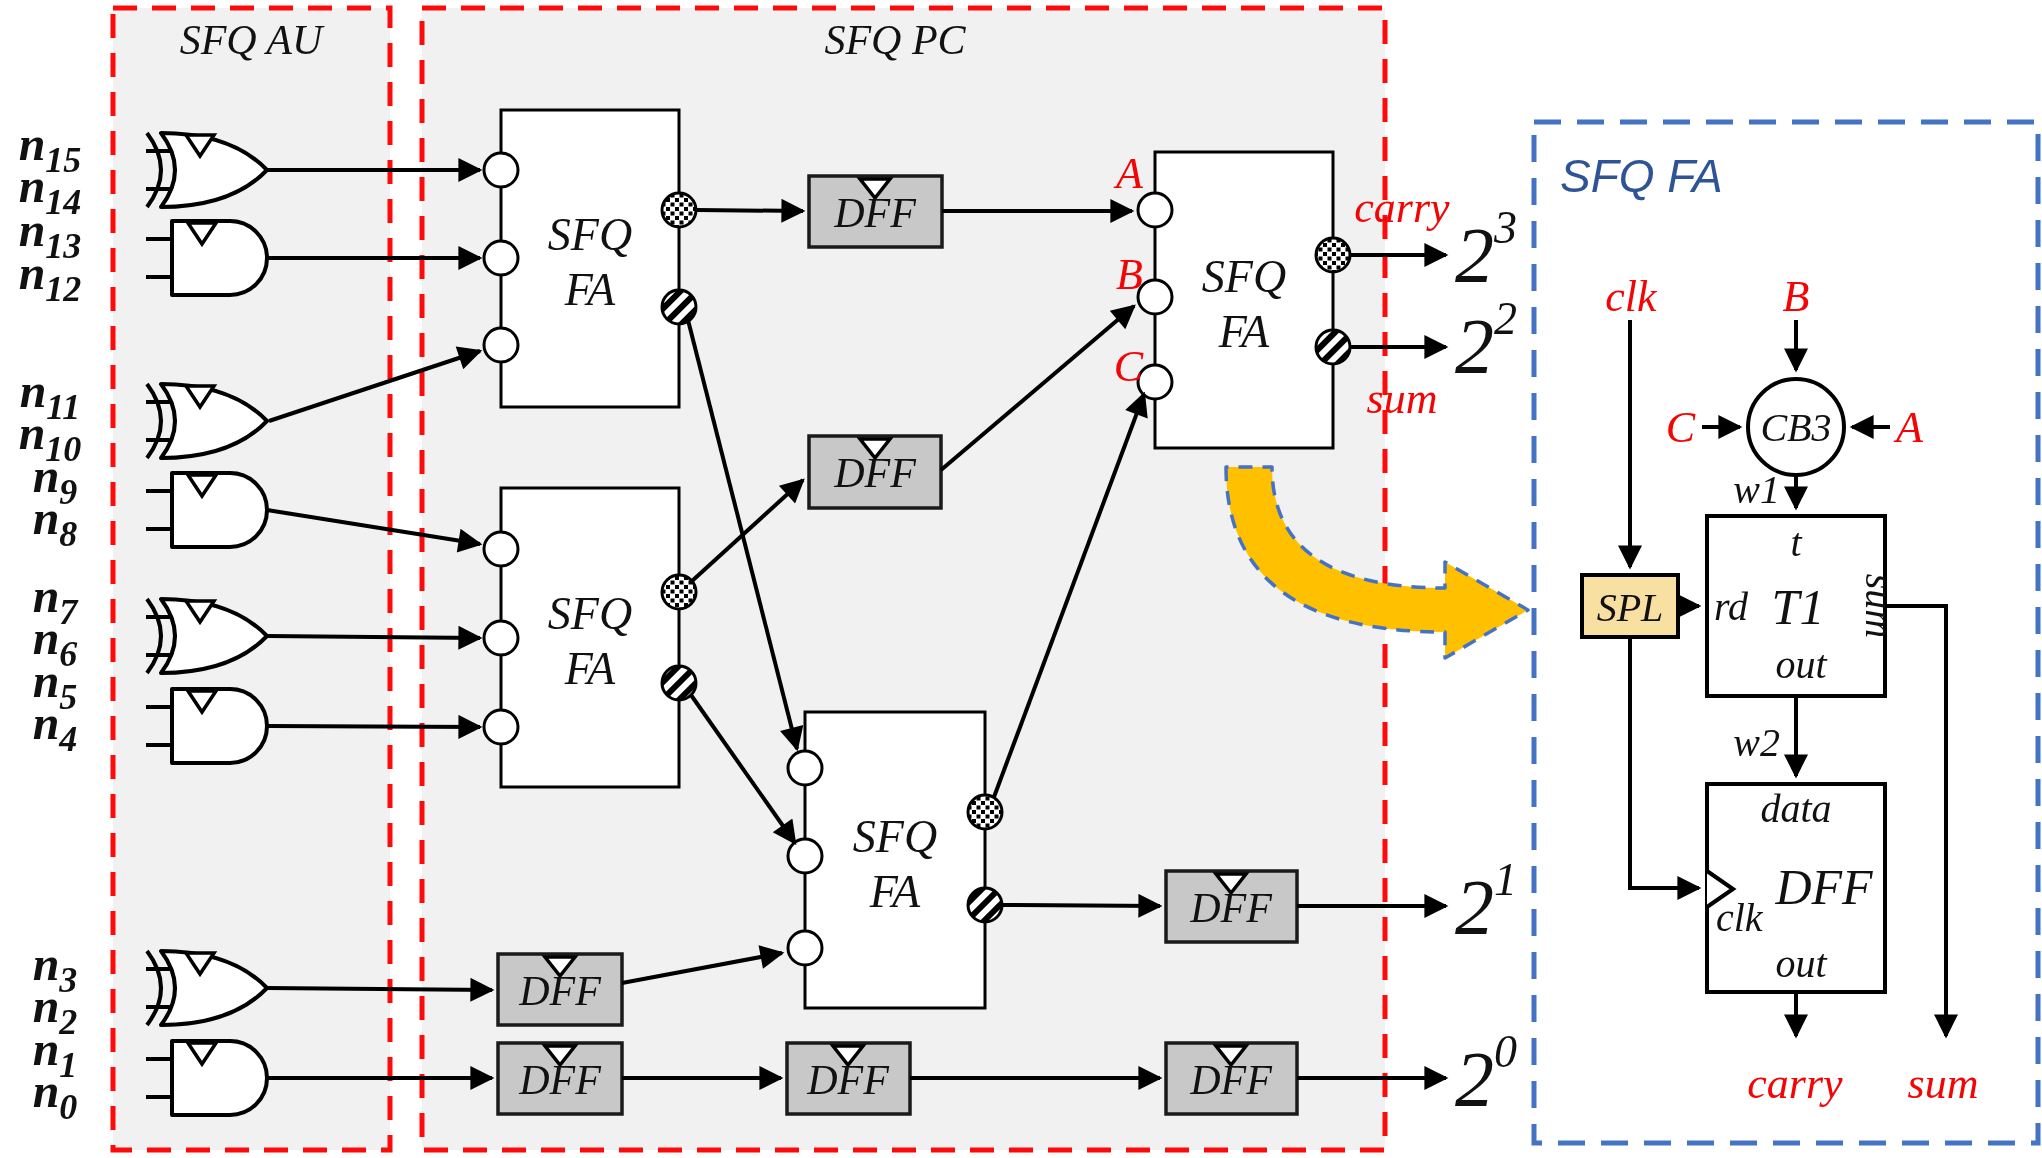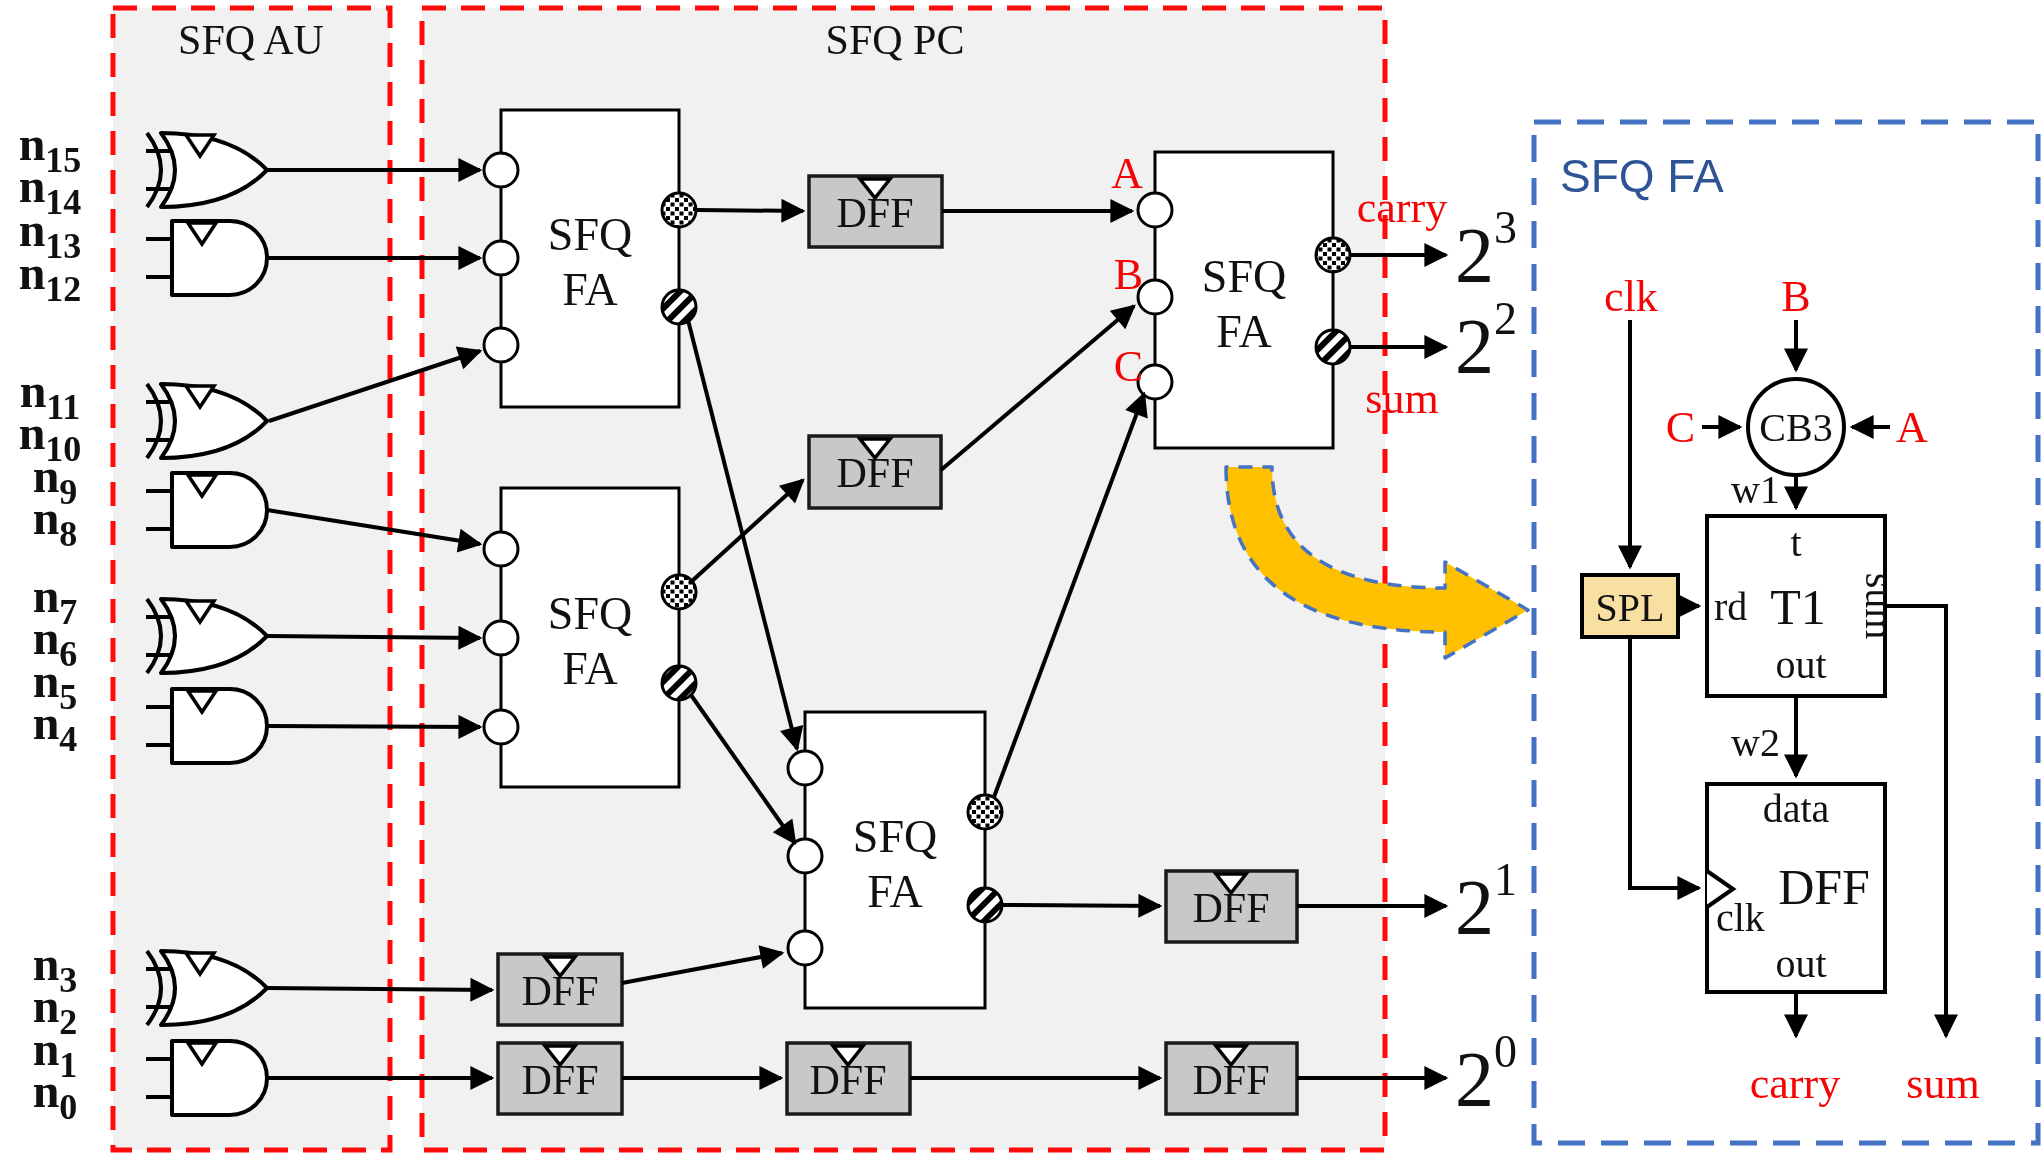--- a/index.html
+++ b/index.html
@@ -1,16 +1,16 @@
 <!DOCTYPE html>
 <html><head>
 <meta charset="utf-8">
 <style>
   html,body{margin:0;padding:0;background:#ffffff;}
-  .stage{position:relative;width:2042px;height:1158px;background:#ffffff;overflow:hidden;}
+  .stage{position:relative;width:2042px;height:1158px;background:#ffffff;overflow:hidden;font-style:italic;}
   svg{display:block;}
   .tserif{font-family:"Liberation Serif","DejaVu Serif",serif;}
   .tsans{font-family:"Liberation Sans","DejaVu Sans",sans-serif;}
   .boxtitle{font-size:42px;fill:#111111;}
   .nlab{font-size:48px;font-weight:bold;fill:#111111;}
   .nsub{font-size:36px;}
   .fatx{font-size:46px;fill:#111111;}
   .dfftx{font-size:42px;fill:#111111;}
   .redtx{font-size:44px;fill:#f40505;}
   .pow{font-size:78px;fill:#111111;}

